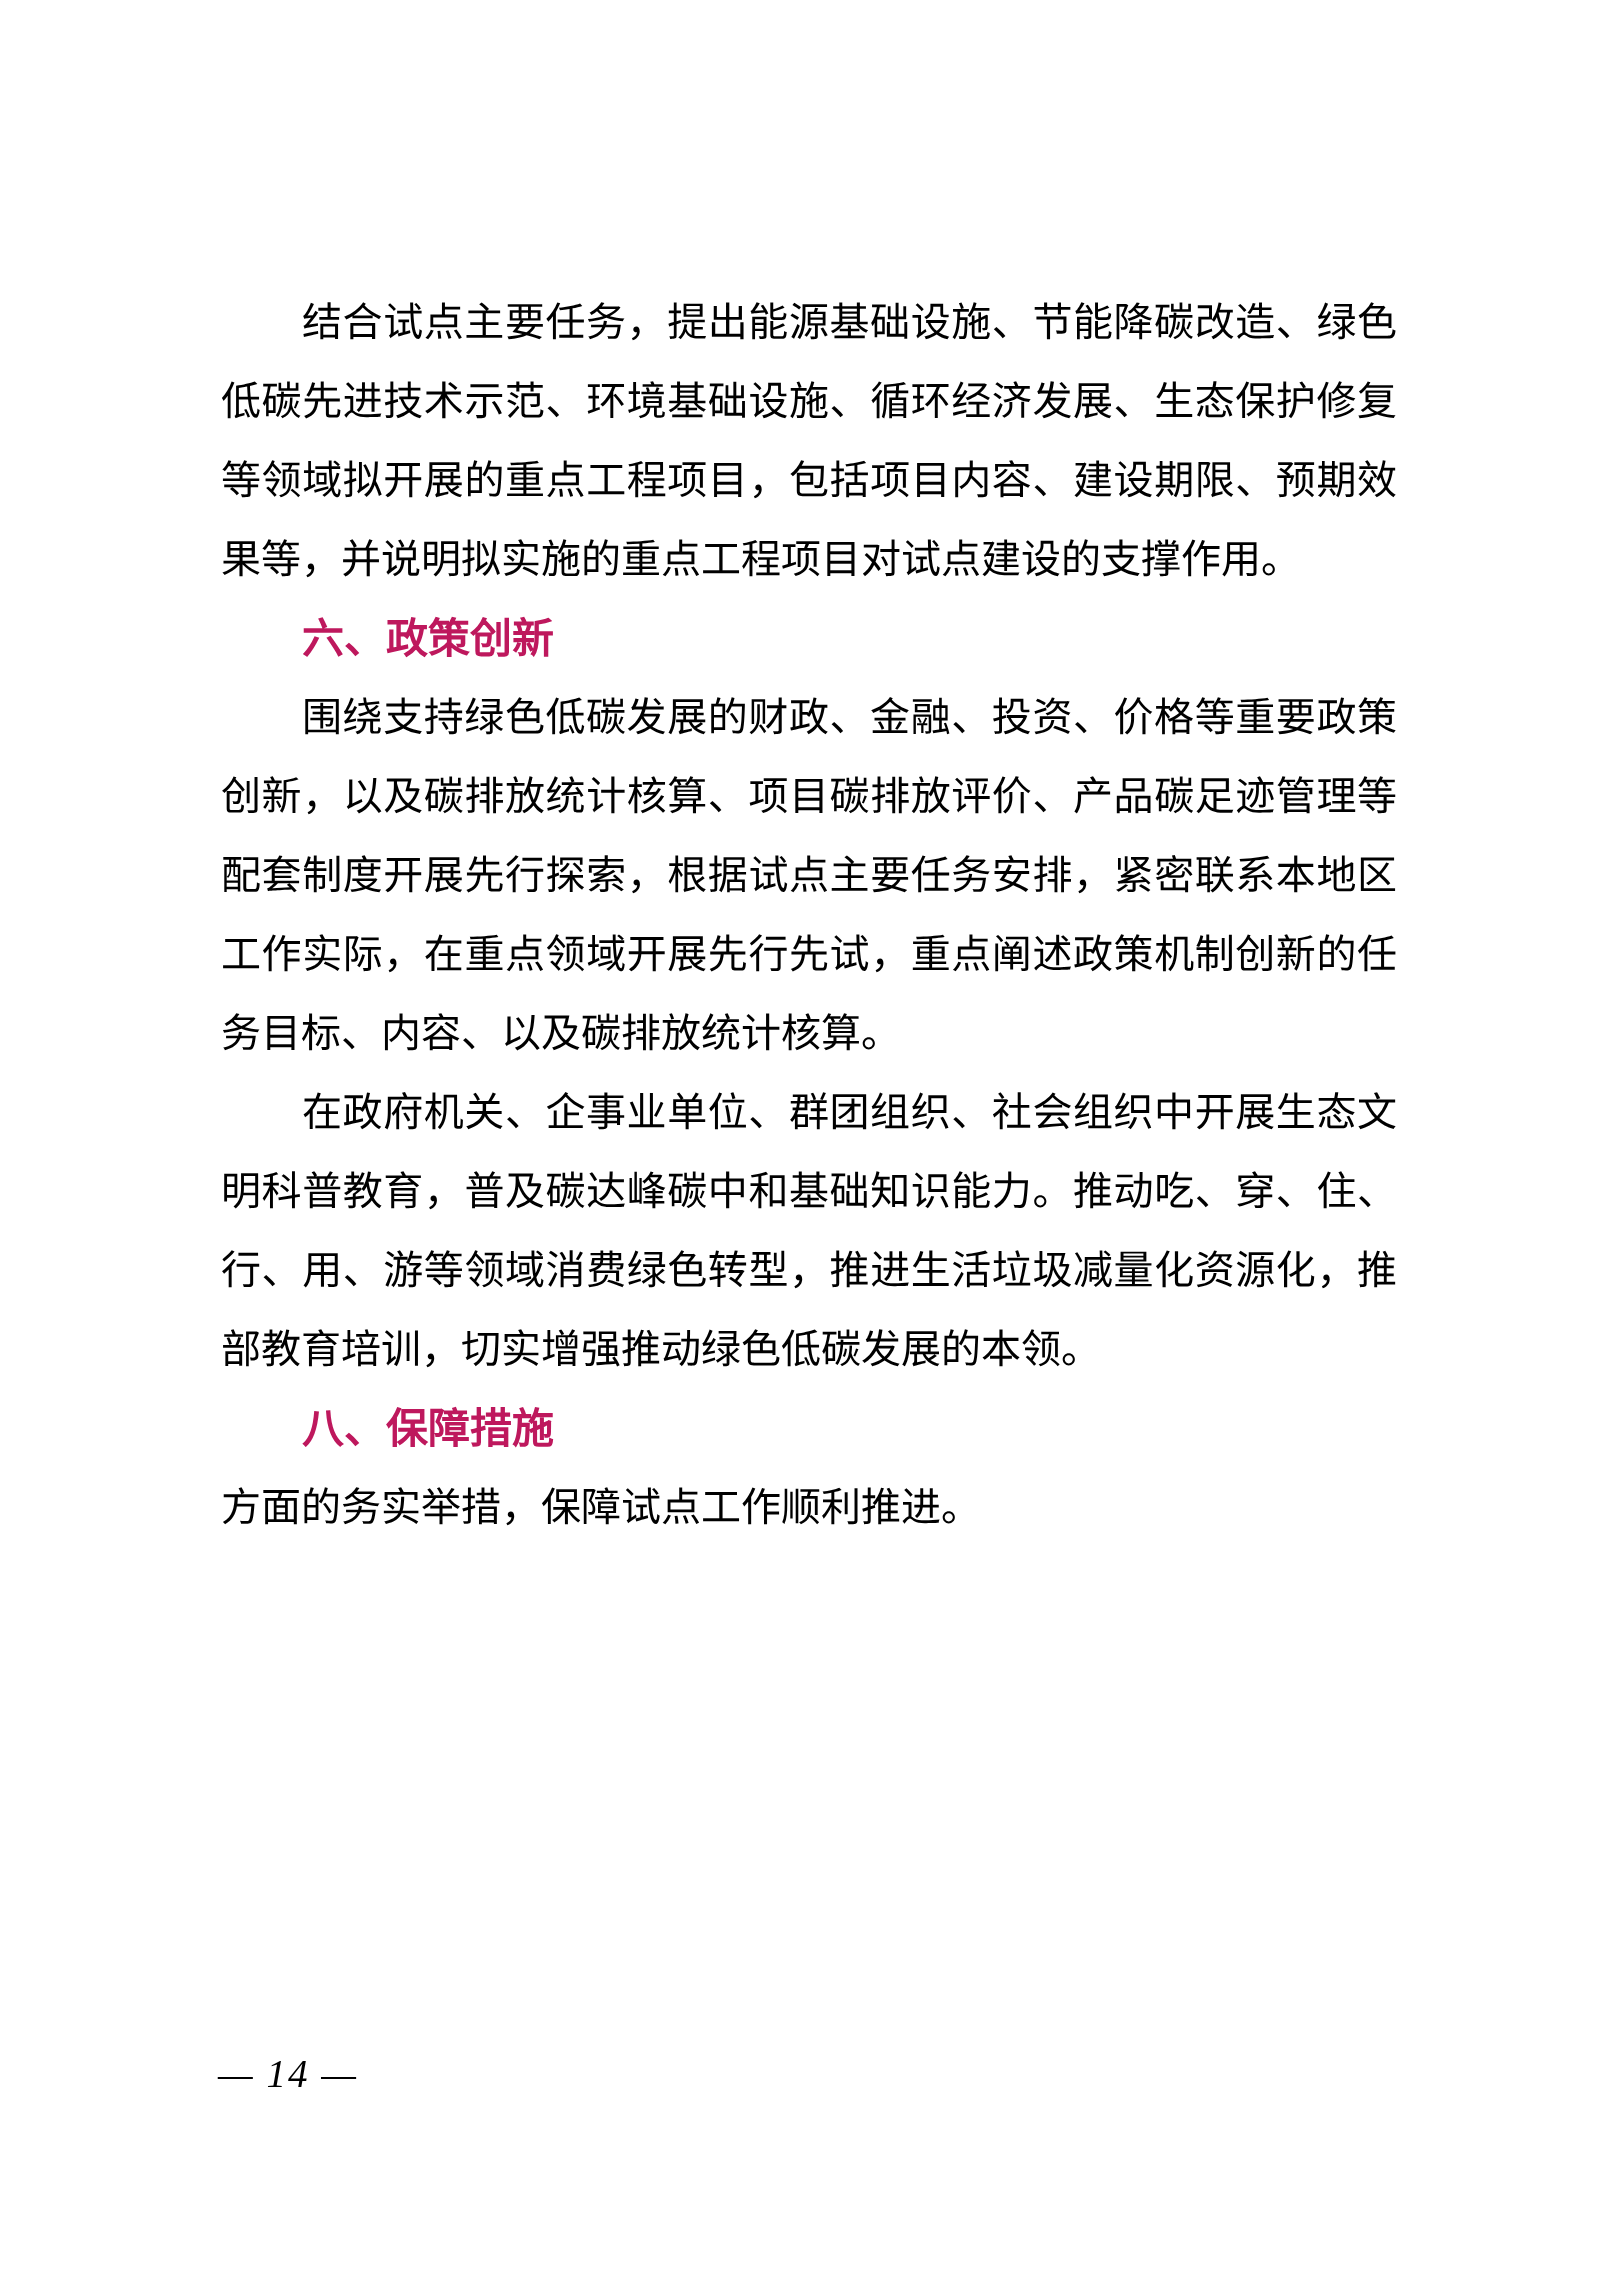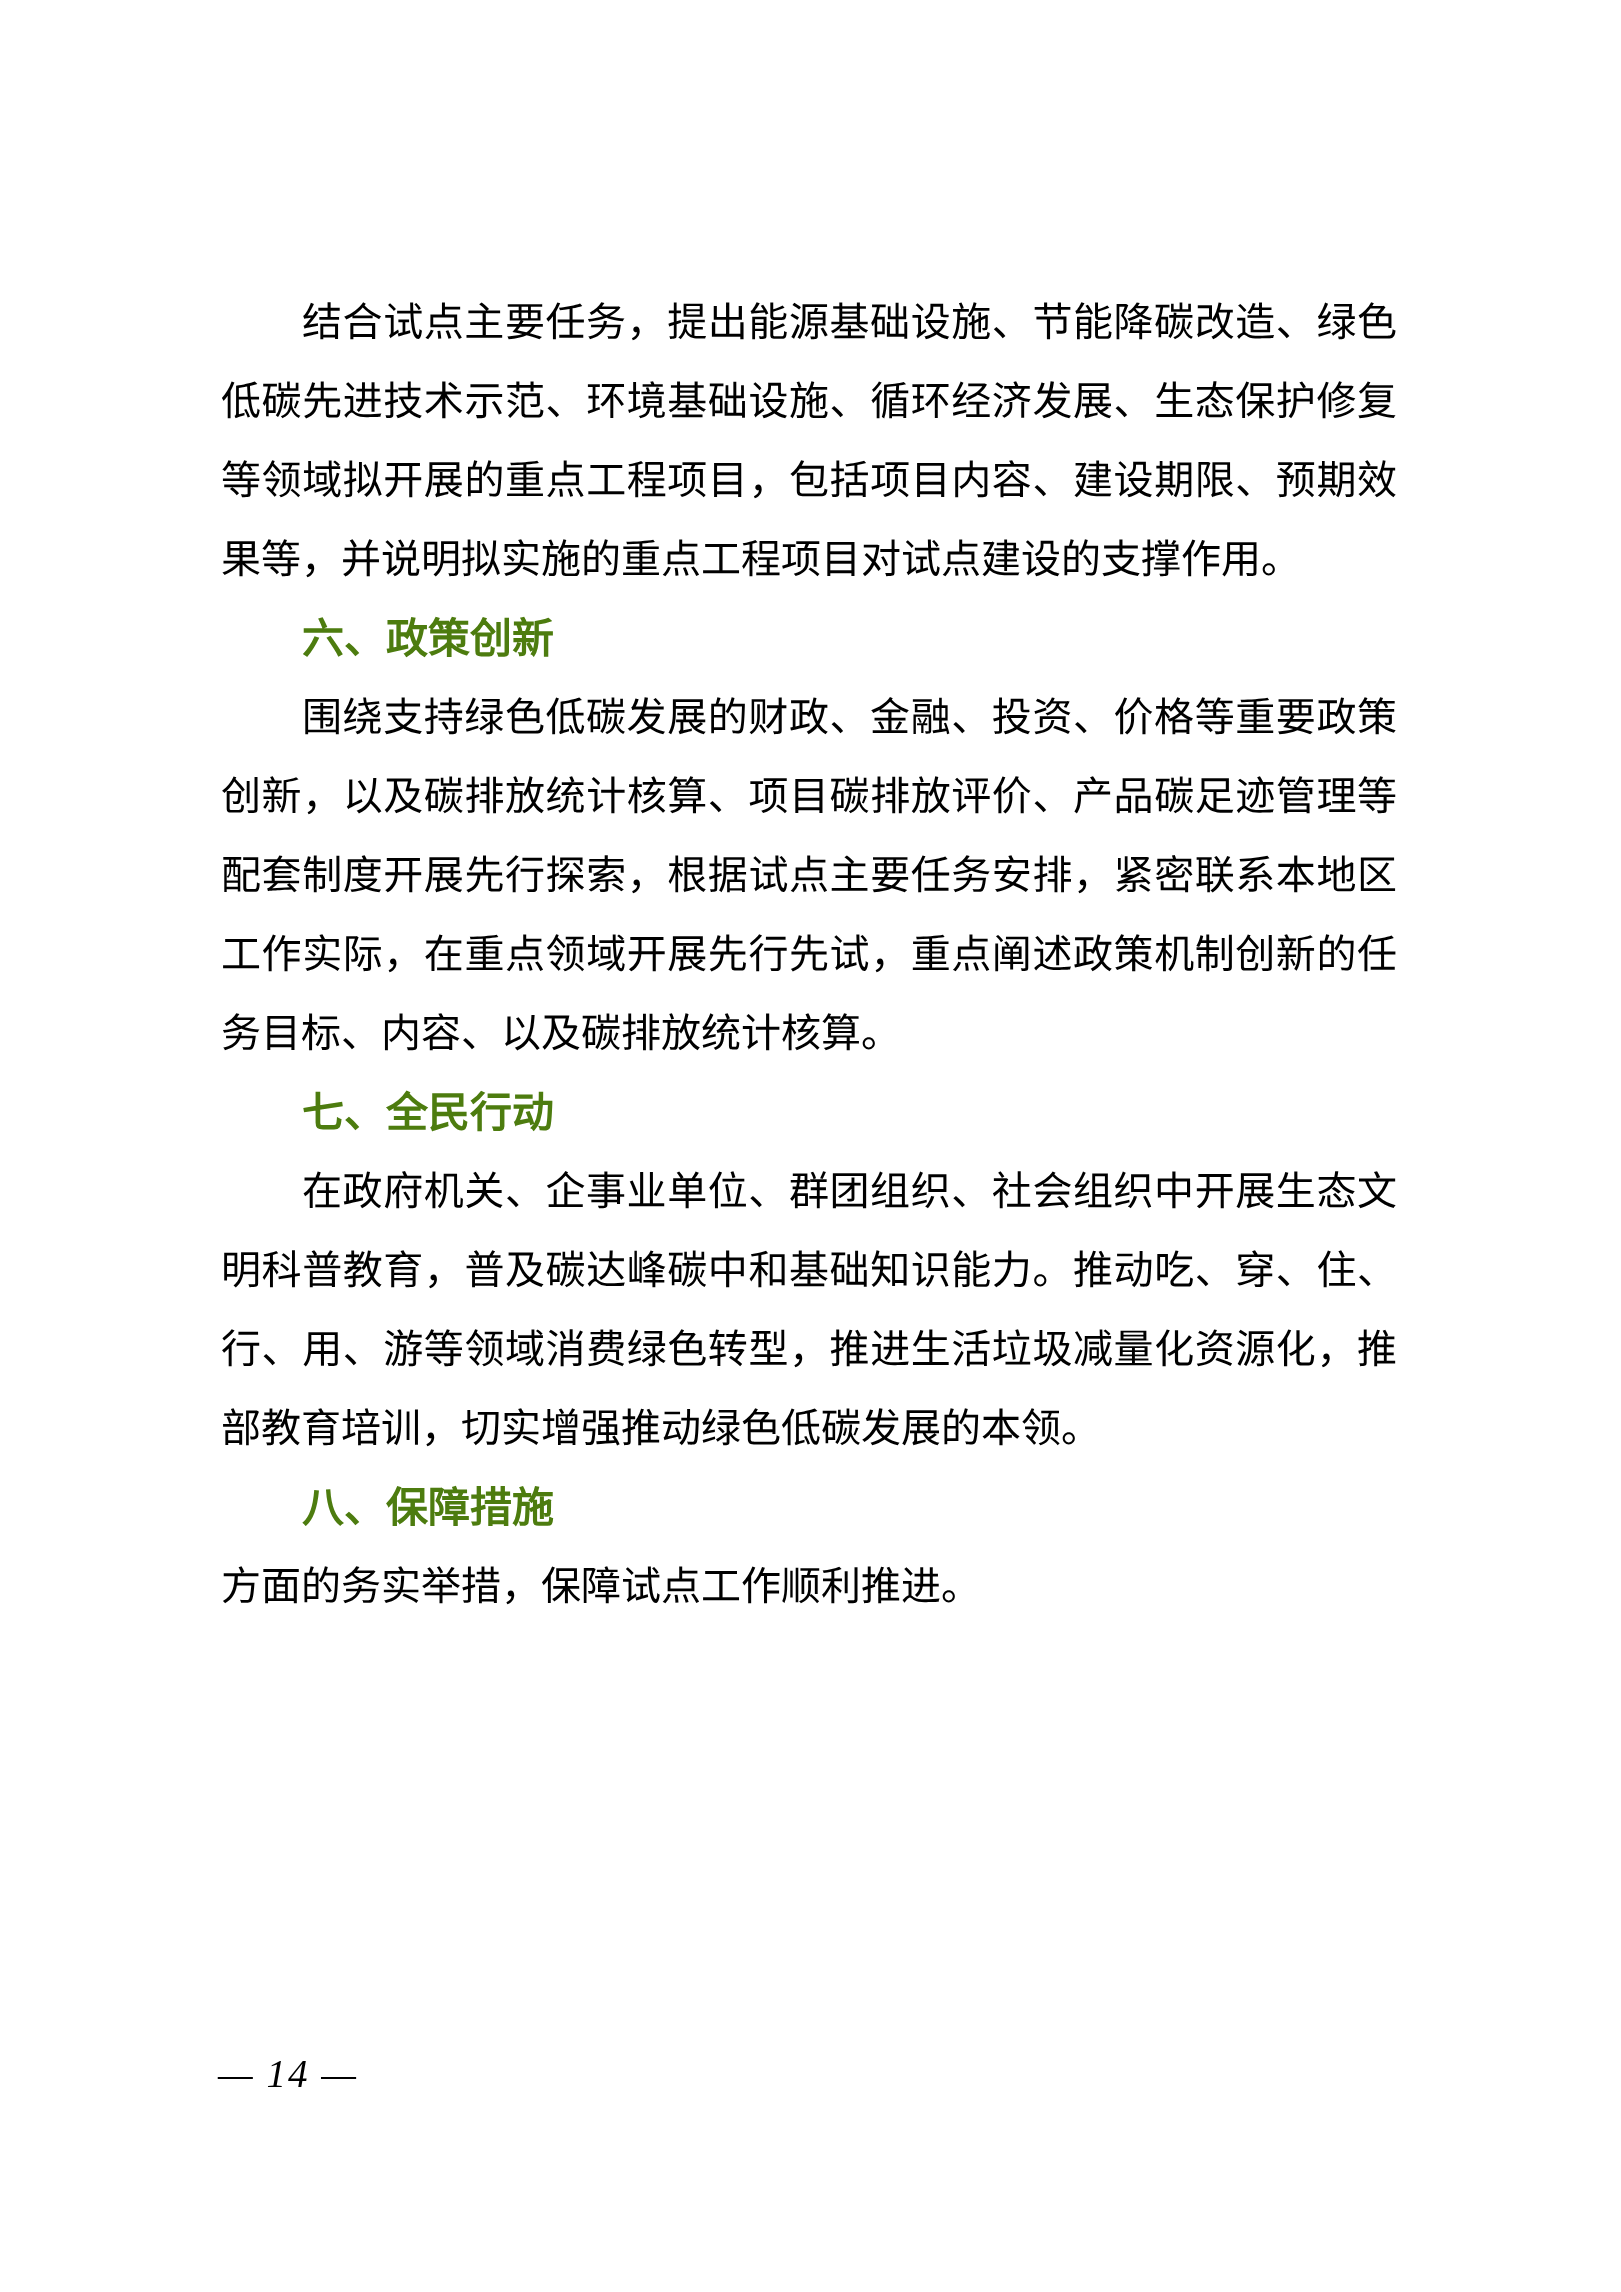--- a/index.html
+++ b/index.html
@@ -39,21 +39,21 @@
   .line.last {
     text-align: left;
     text-align-last: left;
   }
   .heading {
     height: 79px;
     line-height: 79px;
     font-size: 42px;
     font-weight: 700;
     font-family: "Liberation Sans", "DejaVu Sans", sans-serif;
-    color: #4d7c0f;
+    color: #be185d;
     text-indent: 81px;
     text-align: left;
     text-align-last: left;
   }
   .footer {
     position: absolute;
     left: 218px;
     top: 2049px;
     height: 49px;
     line-height: 49px;
@@ -81,21 +81,20 @@
     <div class="heading">六、政策创新</div>
 
     <div>
       <div class="line first">围绕支持绿色低碳发展的财政、金融、投资、价格等重要政策</div>
       <div class="line">创新，以及碳排放统计核算、项目碳排放评价、产品碳足迹管理等</div>
       <div class="line">配套制度开展先行探索，根据试点主要任务安排，紧密联系本地区</div>
       <div class="line">工作实际，在重点领域开展先行先试，重点阐述政策机制创新的任</div>
       <div class="line last">务目标、内容、以及碳排放统计核算。</div>
     </div>
 
-    <div class="heading">七、全民行动</div>
 
     <div>
       <div class="line first">在政府机关、企事业单位、群团组织、社会组织中开展生态文</div>
       <div class="line">明科普教育，普及碳达峰碳中和基础知识能力。推动吃、穿、住、</div>
       <div class="line">行、用、游等领域消费绿色转型，推进生活垃圾减量化资源化，推</div>
       <div class="line last">部教育培训，切实增强推动绿色低碳发展的本领。</div>
     </div>
 
     <div class="heading">八、保障措施</div>
 

